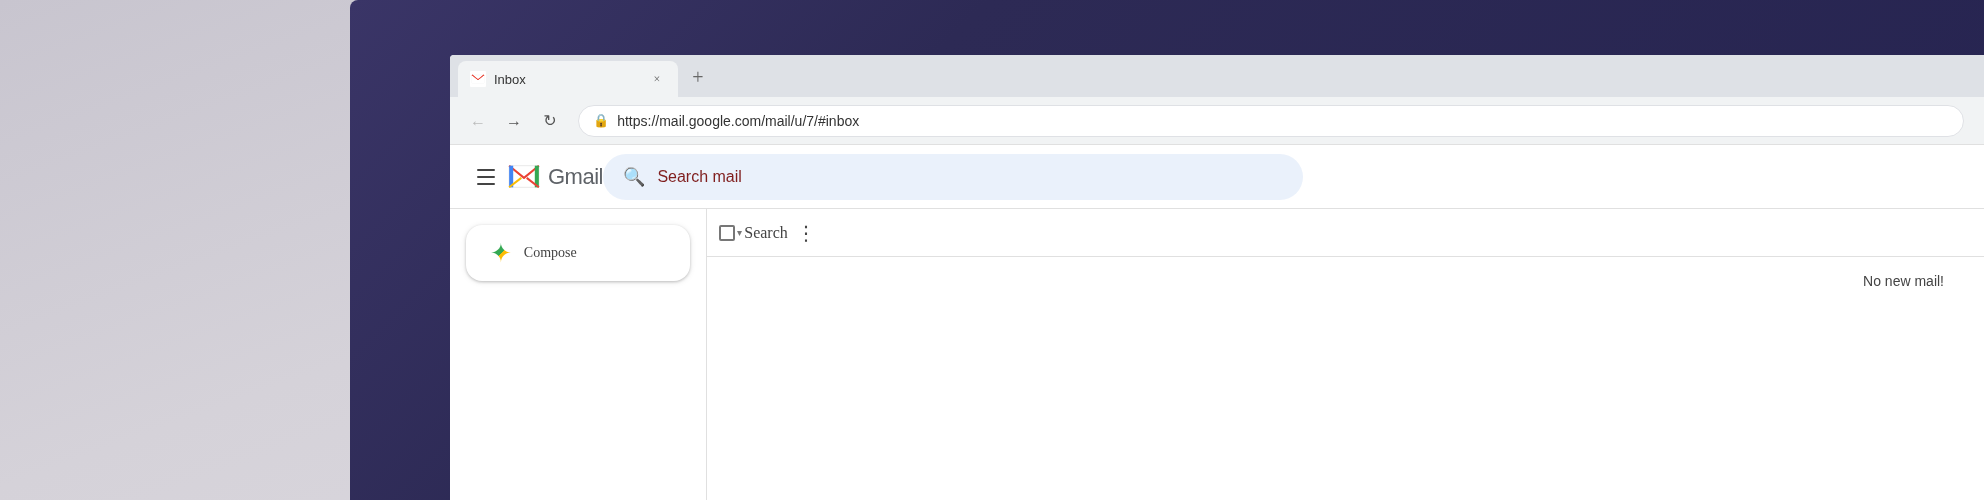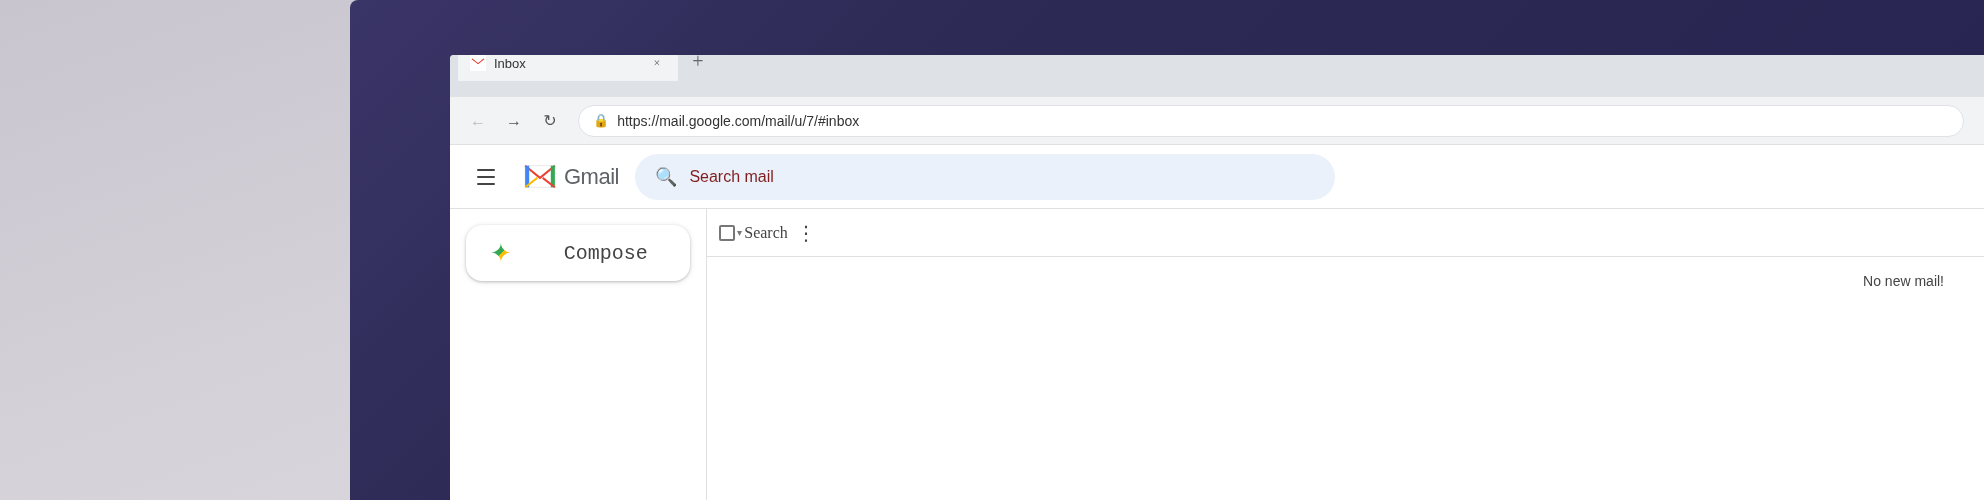--- a/index.html
+++ b/index.html
@@ -56,21 +56,21 @@
       flex-direction: column;
     }
 
     
     .tab-bar {
       height: 42px;
       background: #dee1e6;
       display: flex;
       align-items: flex-end;
       padding-left: 0;
-      padding-bottom: 16px;
+      padding-bottom: 0;
     }
 
     .tab-spacer {
       width: 8px;
     }
 
     .tab-active {
       height: 36px;
       background: #f1f3f4;
       border-radius: 8px 8px 0 0;
@@ -183,21 +183,20 @@
       flex-direction: column;
       overflow: hidden;
     }
 
     
     .gmail-header {
       height: 64px;
       display: flex;
       align-items: center;
       padding: 0 16px;
-      gap: 16px;
       border-bottom: 1px solid #e0e0e0;
       background: #fff;
     }
 
     .hamburger-btn {
       width: 40px;
       height: 40px;
       border-radius: 50%;
       display: flex;
       align-items: center;
@@ -290,25 +289,24 @@
       display: flex;
       align-items: center;
       padding: 0 24px;
       gap: 12px;
       box-shadow: 0 1px 3px rgba(0,0,0,0.2), 0 1px 6px rgba(0,0,0,0.1);
       cursor: pointer;
       width: calc(100% - 32px);
     }
 
     .compose-label {
-      font-family: Liberation Mono, monospace;
-      font-size: 20px;
+      font-family: Liberation Serif, serif;
+      font-size: 14px;
       font-weight: 500;
       color: #444;
-      margin-left: 40px;
     }
 
     
     .gmail-main {
       flex: 1;
       border-left: 1px solid #e0e0e0;
       display: flex;
       flex-direction: column;
     }
 

